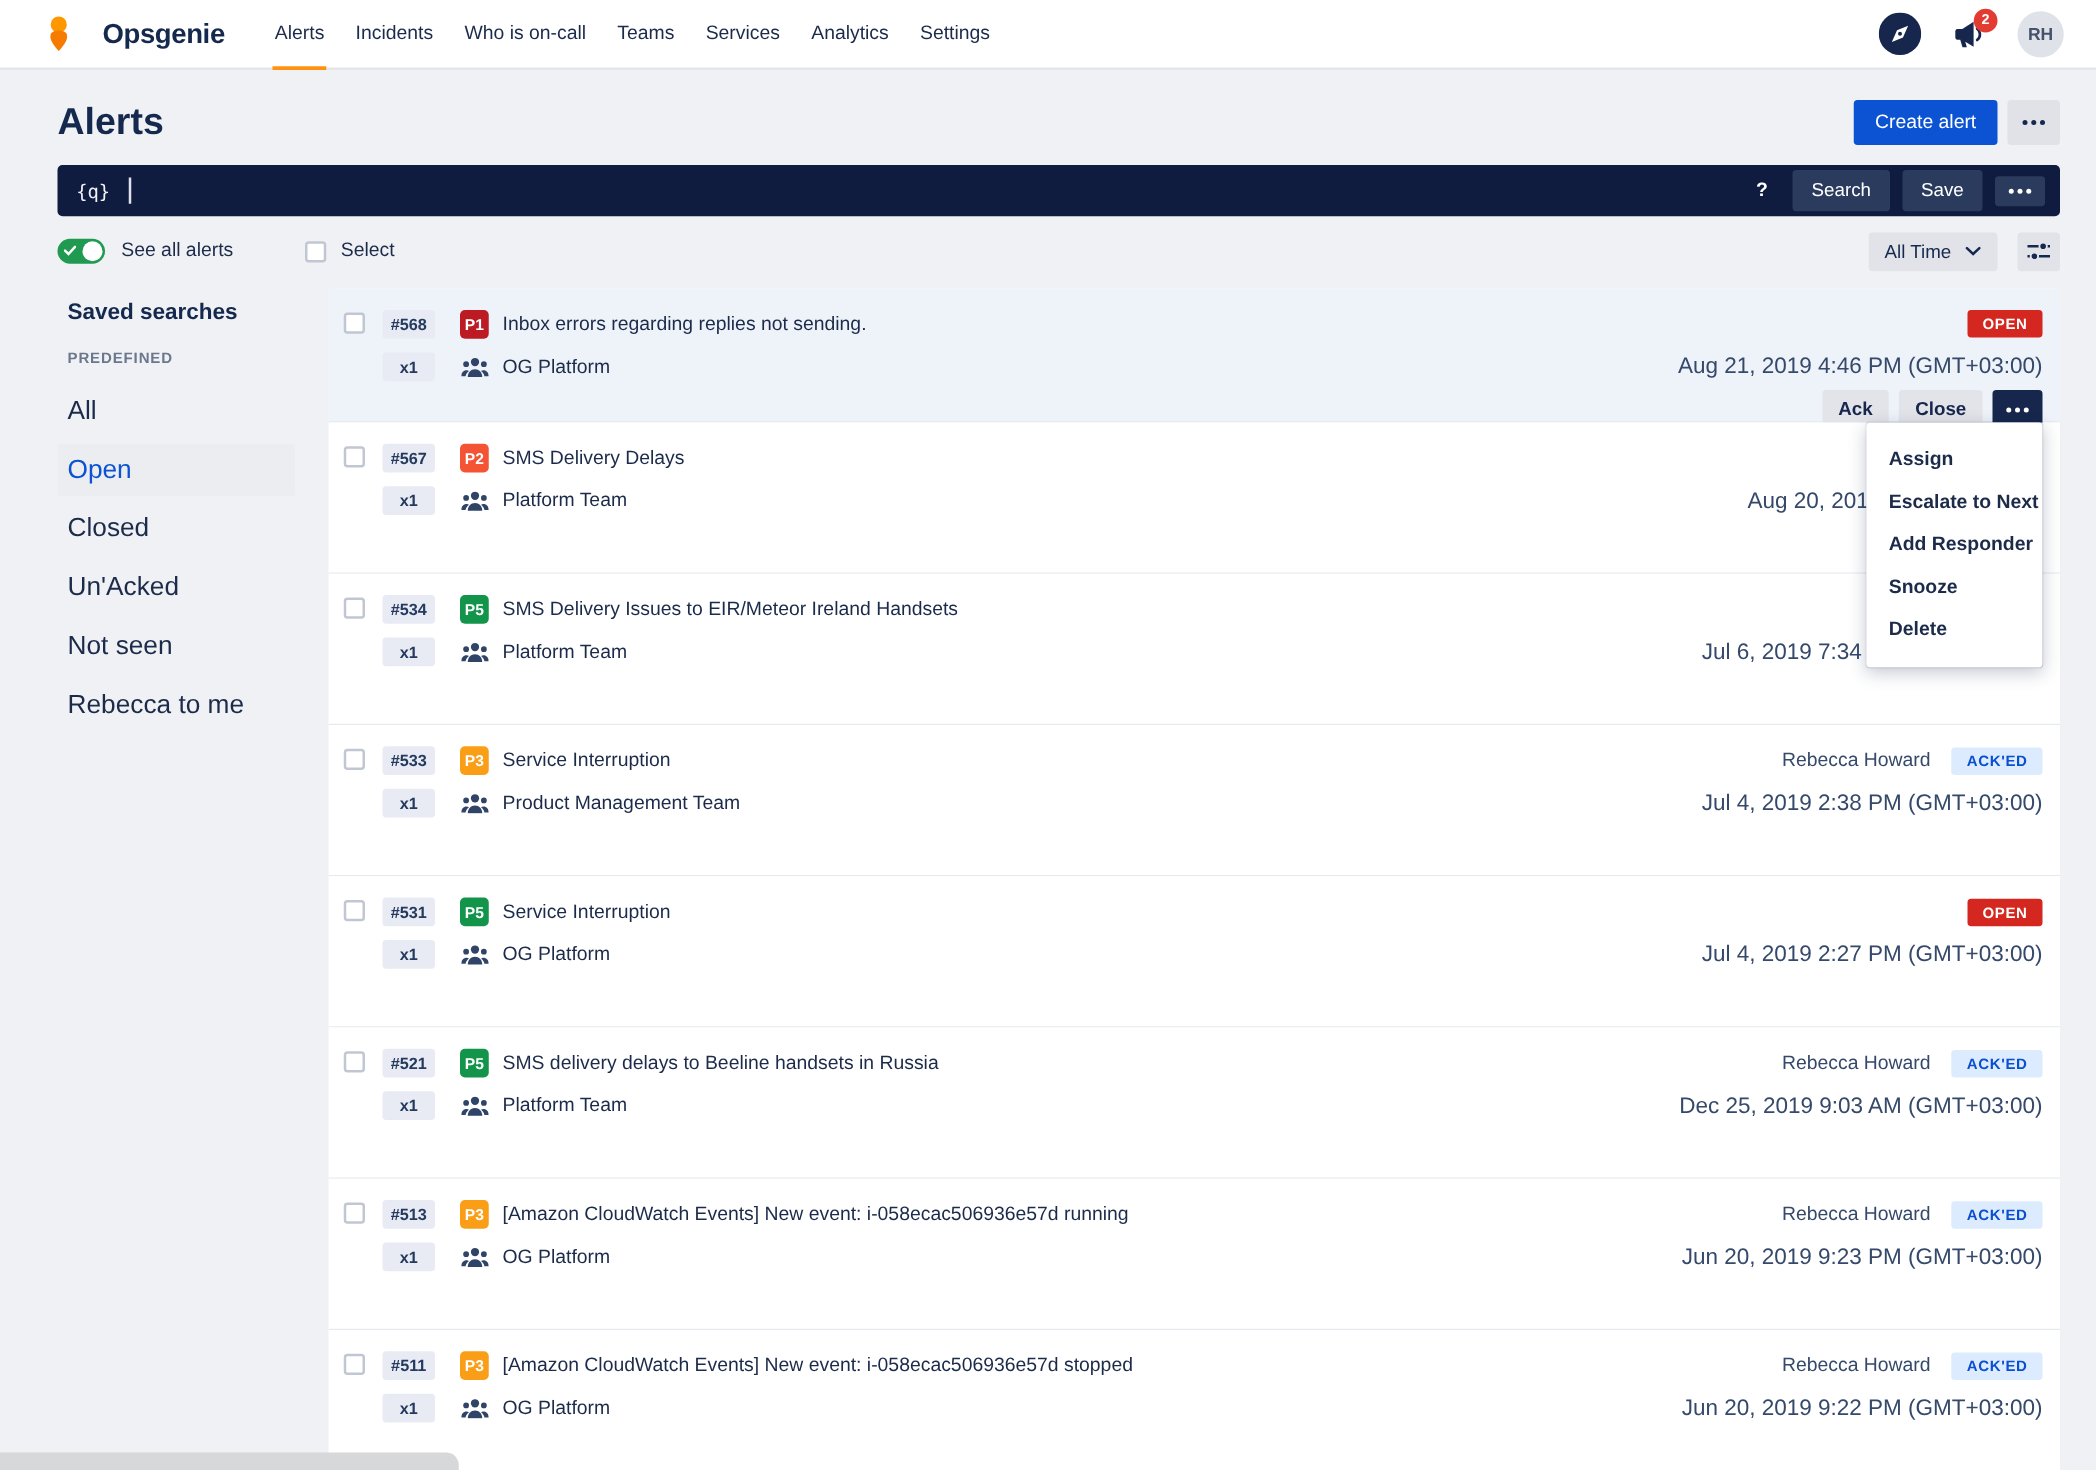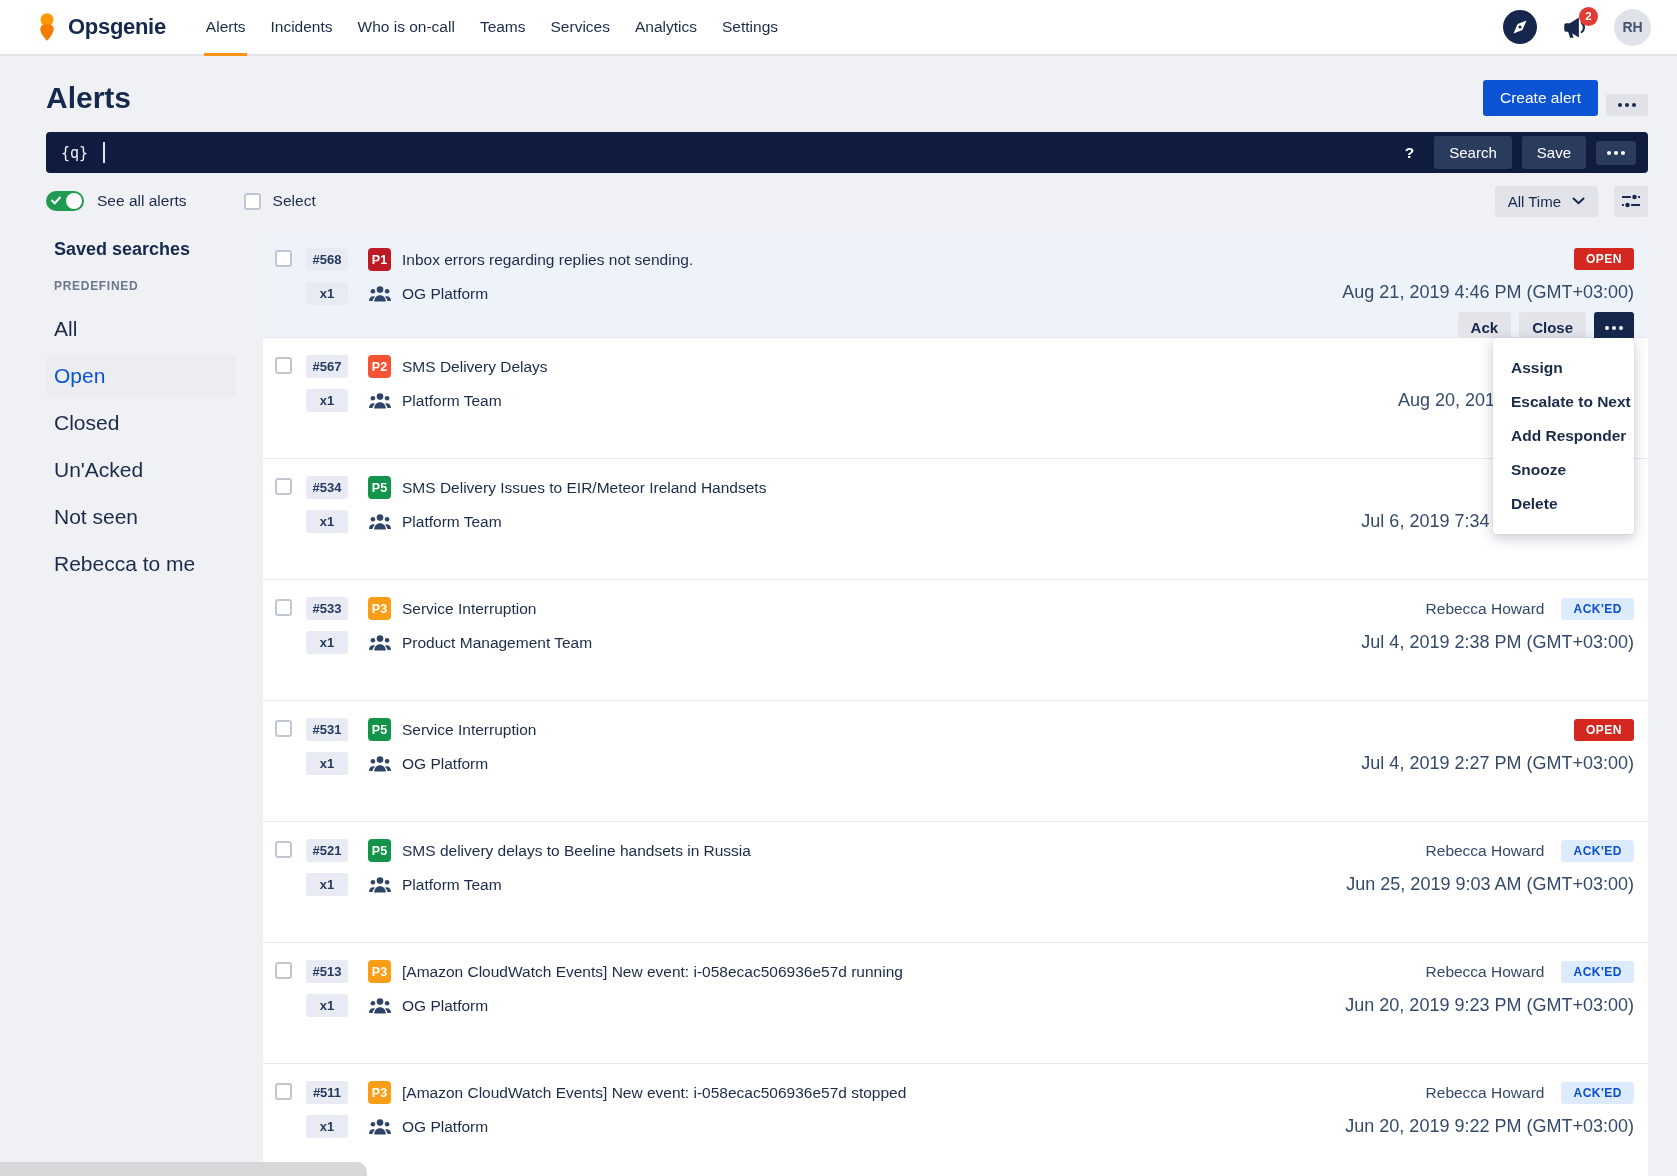--- a/index.html
+++ b/index.html
@@ -9,21 +9,21 @@
     background: #f0f1f5;
     color: #1c2b4a;
     position: relative;
   }
 
   
   .navbar {
     height: 56px; background: #fff; border-bottom: 2px solid #e3e5ea;
     display: flex; align-items: center; padding: 0 26px 0 35px;
   }
-  .brand { display: flex; align-items: center; gap: 9px; margin-right: 40px; }
+  .brand { display: flex; align-items: center; gap: 23px; margin-right: 40px; }
   .brand-name { font-size: 22px; font-weight: 700; color: #15294e; letter-spacing: -0.3px; }
   .nav-items { display: flex; gap: 25px; height: 100%; align-items: stretch; }
   .nav-item {
     display: flex; align-items: center; position: relative;
     font-size: 15.5px; color: #1c2b4a; cursor: pointer; white-space: nowrap;
   }
   .nav-item.active::after {
     content: ""; position: absolute; left: -2px; right: -2px; bottom: -2px;
     height: 3px; background: #ff9213;
   }
@@ -39,21 +39,21 @@
     width: 37px; height: 37px; border-radius: 50%; background: #dfe2e9;
     color: #44526b; font-size: 14px; font-weight: 700;
     display: flex; align-items: center; justify-content: center; cursor: pointer;
   }
 
   
   .page { padding: 0 29px 0 46px; }
 
   .title-row { display: flex; align-items: center; margin-top: 24px; margin-bottom: 16px; }
   .page-title { font-size: 30px; font-weight: 700; color: #15294e; }
-  .title-actions { margin-left: auto; display: flex; gap: 8px; align-items: flex-end; }
+  .title-actions { margin-left: auto; display: flex; gap: 8px; }
   .btn { border: none; border-radius: 3px; cursor: pointer; font-family: inherit; }
   .btn-primary { background: #0b53d2; color: #fff; font-size: 15.5px; padding: 9px 17px; }
   .btn-gray-more { background: #e0e2e8; color: #15294e; padding: 9px 12px; display: flex; align-items: center; }
   .dots { display: flex; gap: 3px; }
   .dots i { width: 4px; height: 4px; border-radius: 50%; background: currentColor; display: block; }
 
   
   .search-bar {
     background: #101c3f; border-radius: 4px; height: 41px;
     display: flex; align-items: center; padding: 0 12px 0 15px;
@@ -466,21 +466,21 @@
           </svg>
         </span>
         <span class="team-name">Platform Team</span>
       </div>
     </div>
     <div class="row-right">
       <div class="status-line">
         <span class="owner">Rebecca Howard</span>
         <span class="status-badge status-acked">ACK'ED</span>
       </div>
-      <span class="timestamp">Jun 25, 2019 9:03 AM (GMT+03:00)</span>
+      <span class="timestamp">Dec 25, 2019 9:03 AM (GMT+03:00)</span>
 
     </div>
 
   </div>
         <div class="alert-row">
     <span class="checkbox row-check"></span>
     <div class="row-main">
       <div class="row-line">
         <span class="id-badge">#513</span>
         <span class="prio-badge" style="background: rgb(249, 158, 22);">P3</span>

